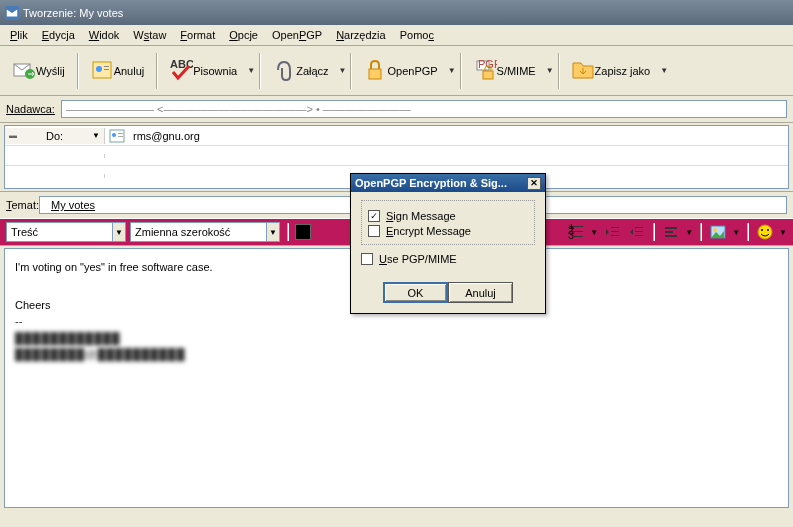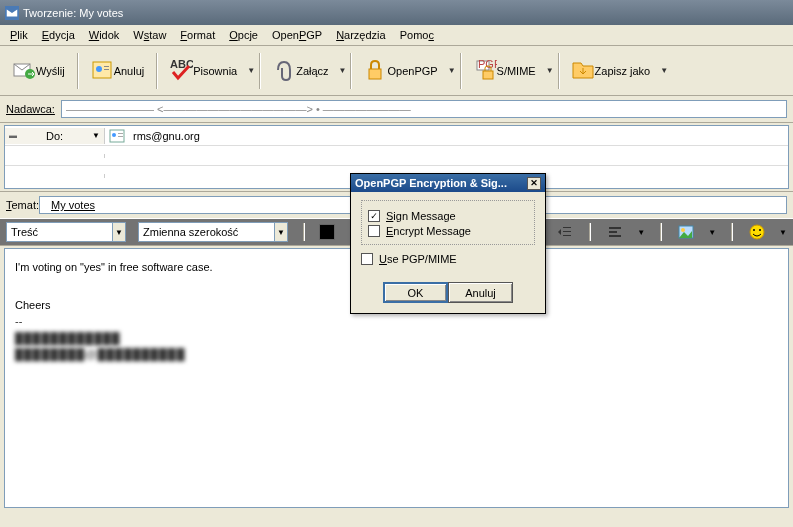--- a/index.html
+++ b/index.html
@@ -26,21 +26,21 @@
 .recipients { background:#fff; border:1px solid #7f9db9; margin:2px 4px; height:64px; }
 .recip-row { display:flex; align-items:center; border-bottom:1px solid #ddd; height:20px; }
 .recip-type { width:100px; border-right:1px solid #ccc; padding:2px 4px; display:flex; justify-content:space-between; align-items:center; background:#f5f3eb; }
 .recip-dd { font-size:8px; }
 .recip-icon { width:16px; height:16px; margin:0 4px; }
 .recip-val { padding:2px 4px; }
 
 .subject-row { padding:4px 6px; display:flex; align-items:center; border-top:1px solid #aca899;}
 .subject-input { flex:1; border:1px solid #7f9db9; height:18px; padding:1px 11px; background:#fff;text-decoration:underline; }
 
-.format-bar { background:#737373; border-top:1px solid #fff; border-bottom:1px solid #aca899; padding:3px 6px; display:flex; align-items:center; gap:12px; height:28px; }
+.format-bar { background:#be185d; border-top:1px solid #fff; border-bottom:1px solid #aca899; padding:3px 6px; display:flex; align-items:center; gap:4px; height:28px; }
 .combo { border:1px solid #7f9db9; background:#fff; height:20px; display:flex; align-items:center; padding:0 4px; justify-content:space-between; }
 .combo-dd { background:#ece9d8; border-left:1px solid #7f9db9; padding:0 2px; font-size:8px; height:100%; display:flex; align-items:center; margin-right:-4px; margin-left:4px;}
 .color-swatch { width:16px; height:16px; background:#000; border:1px solid #666; }
 .fsep { width:1px; height:18px; background:#aca899; box-shadow:1px 0 0 #fff; margin:0 3px; }
 .fbtn { width:20px; height:20px; display:flex; align-items:center; justify-content:center; cursor:default; }
 
 .editor { background:#fff; border:1px solid #7f9db9; margin:2px 4px; height:260px; padding:10px; font-family: 'Times New Roman', serif; font-size:14px; line-height:1.5; }
 .editor .sig { color:#333; }
 .blur { filter: blur(2px); color:#aaa; letter-spacing:1px; }
 

